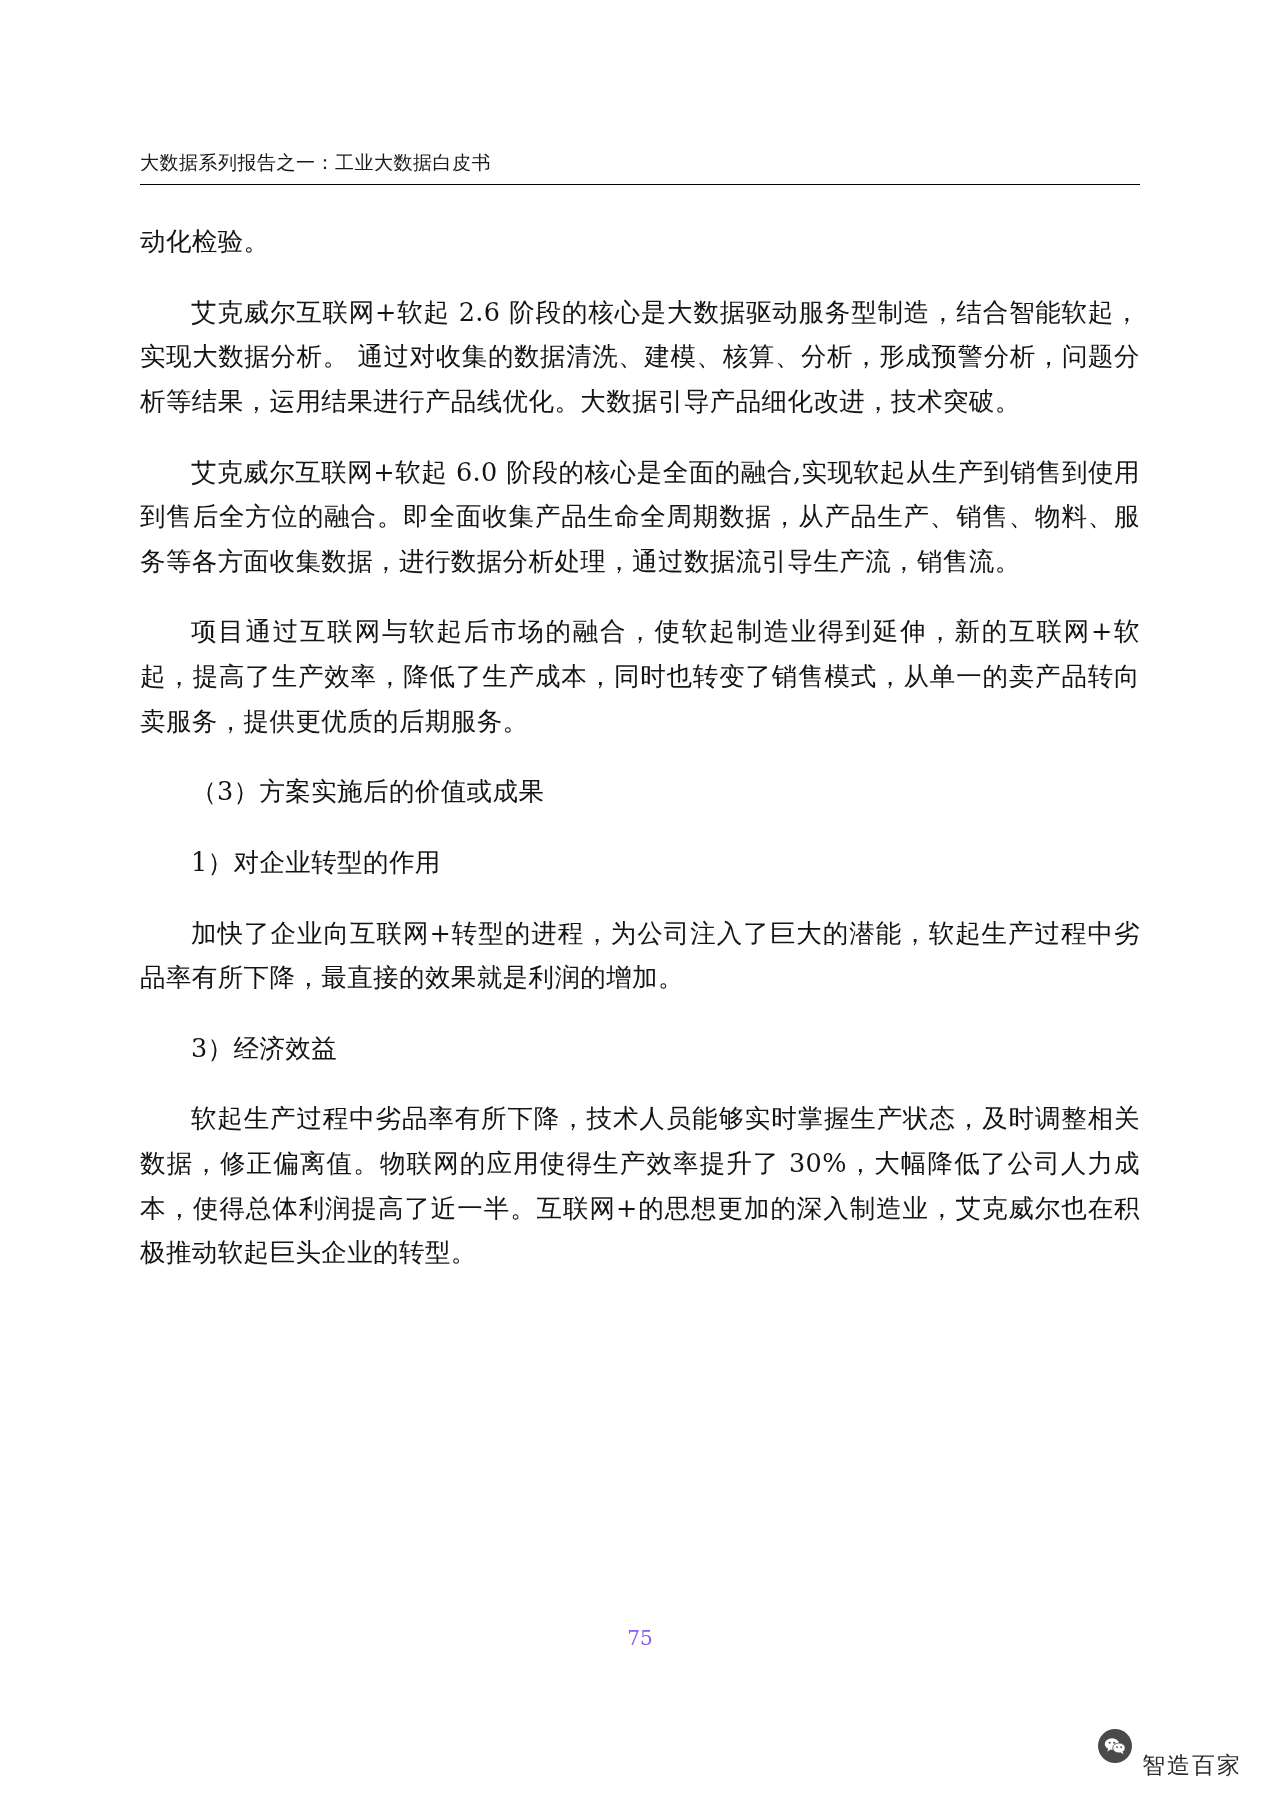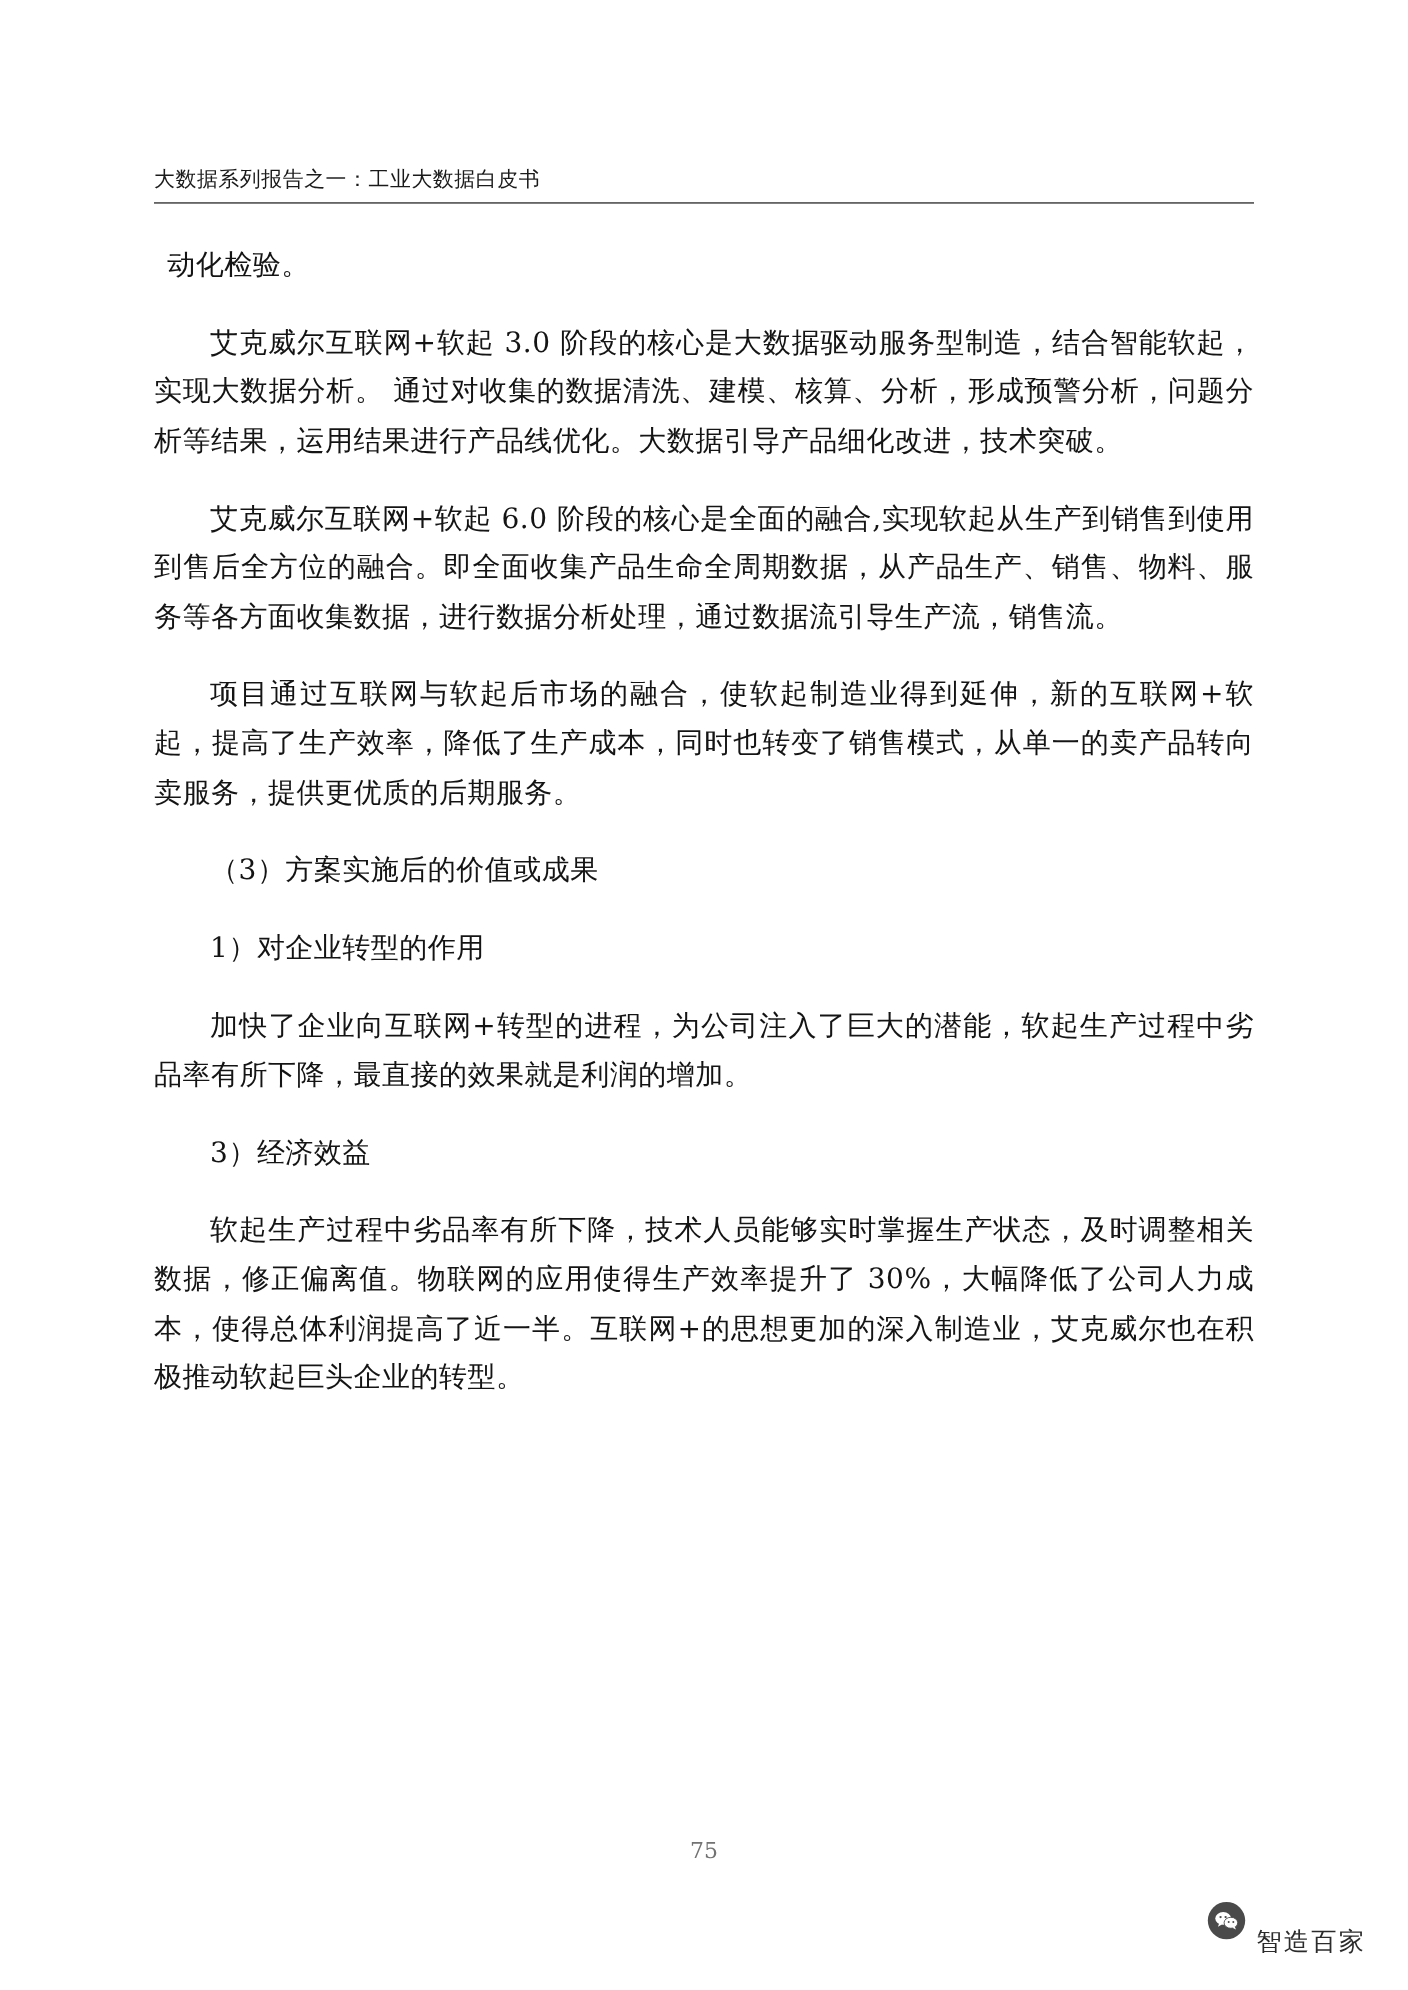--- a/index.html
+++ b/index.html
@@ -41,32 +41,30 @@
     text-align: justify;
     text-justify: inter-ideograph;
     letter-spacing: 0.4px;
     color: #141414;
   }
   p.indent {
     text-indent: 2em;
   }
   p.noindent {
     text-indent: 0;
-    margin-left: 12px;
   }
   .page-number {
     position: absolute;
     left: 0;
     right: 0;
     top: 1626px;
     text-align: center;
     font-size: 20px;
-    color: #737373;
+    color: #8b5cf6;
     font-family: "DejaVu Serif", "Liberation Serif", serif;
-    margin-top: 44px;
   }
   .watermark {
     position: absolute;
     right: 28px;
     bottom: 22px;
     display: flex;
     align-items: center;
     gap: 10px;
     background: #ffffff;
     padding: 6px 10px;
@@ -94,21 +92,21 @@
 <body>
 
 <div class="page">
 
   <div class="content">
 
     <div class="header-line">大数据系列报告之一：工业大数据白皮书</div>
 
     <div class="body-text">
       <p class="para noindent">动化检验。</p>
-      <p class="para indent">艾克威尔互联网+软起 3.0 阶段的核心是大数据驱动服务型制造，结合智能软起，实现大数据分析。 通过对收集的数据清洗、建模、核算、分析，形成预警分析，问题分析等结果，运用结果进行产品线优化。大数据引导产品细化改进，技术突破。</p>
+      <p class="para indent">艾克威尔互联网+软起 2.6 阶段的核心是大数据驱动服务型制造，结合智能软起，实现大数据分析。 通过对收集的数据清洗、建模、核算、分析，形成预警分析，问题分析等结果，运用结果进行产品线优化。大数据引导产品细化改进，技术突破。</p>
       <p class="para indent">艾克威尔互联网+软起 6.0 阶段的核心是全面的融合,实现软起从生产到销售到使用到售后全方位的融合。即全面收集产品生命全周期数据，从产品生产、销售、物料、服务等各方面收集数据，进行数据分析处理，通过数据流引导生产流，销售流。</p>
       <p class="para indent">项目通过互联网与软起后市场的融合，使软起制造业得到延伸，新的互联网+软起，提高了生产效率，降低了生产成本，同时也转变了销售模式，从单一的卖产品转向卖服务，提供更优质的后期服务。</p>
       <p class="para indent">（3）方案实施后的价值或成果</p>
       <p class="para indent">1）对企业转型的作用</p>
       <p class="para indent">加快了企业向互联网+转型的进程，为公司注入了巨大的潜能，软起生产过程中劣品率有所下降，最直接的效果就是利润的增加。</p>
       <p class="para indent">3）经济效益</p>
       <p class="para indent">软起生产过程中劣品率有所下降，技术人员能够实时掌握生产状态，及时调整相关数据，修正偏离值。物联网的应用使得生产效率提升了 30%，大幅降低了公司人力成本，使得总体利润提高了近一半。互联网+的思想更加的深入制造业，艾克威尔也在积极推动软起巨头企业的转型。</p>
     </div>
 
   </div>

